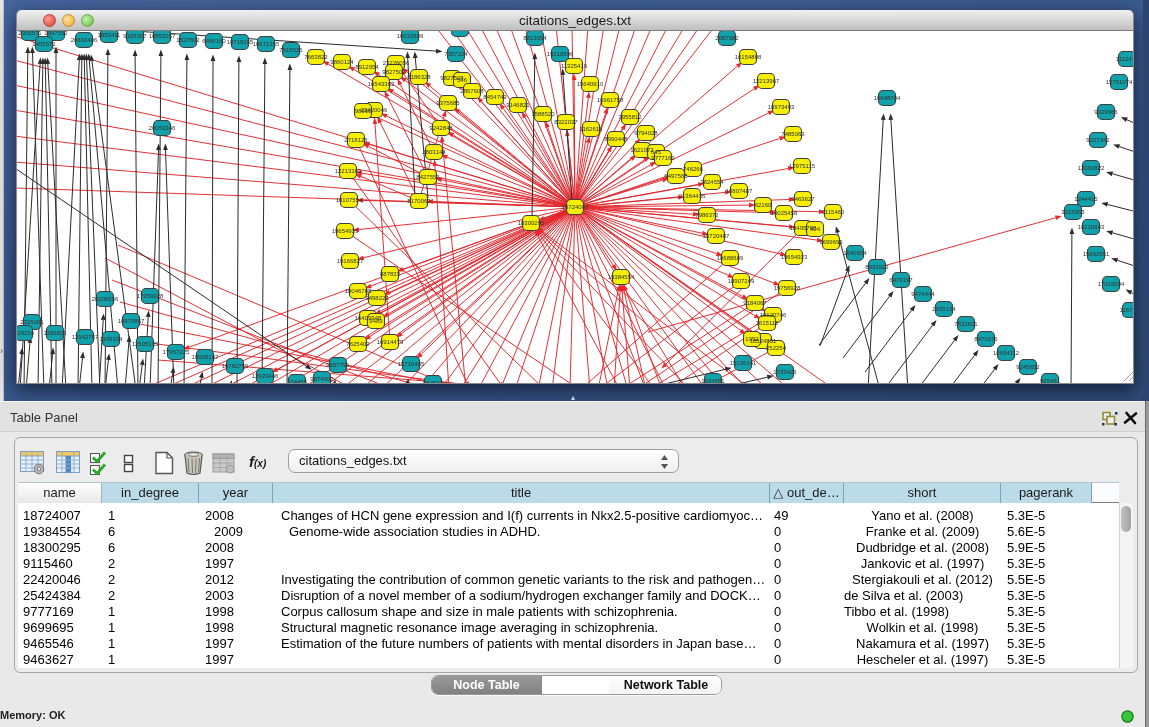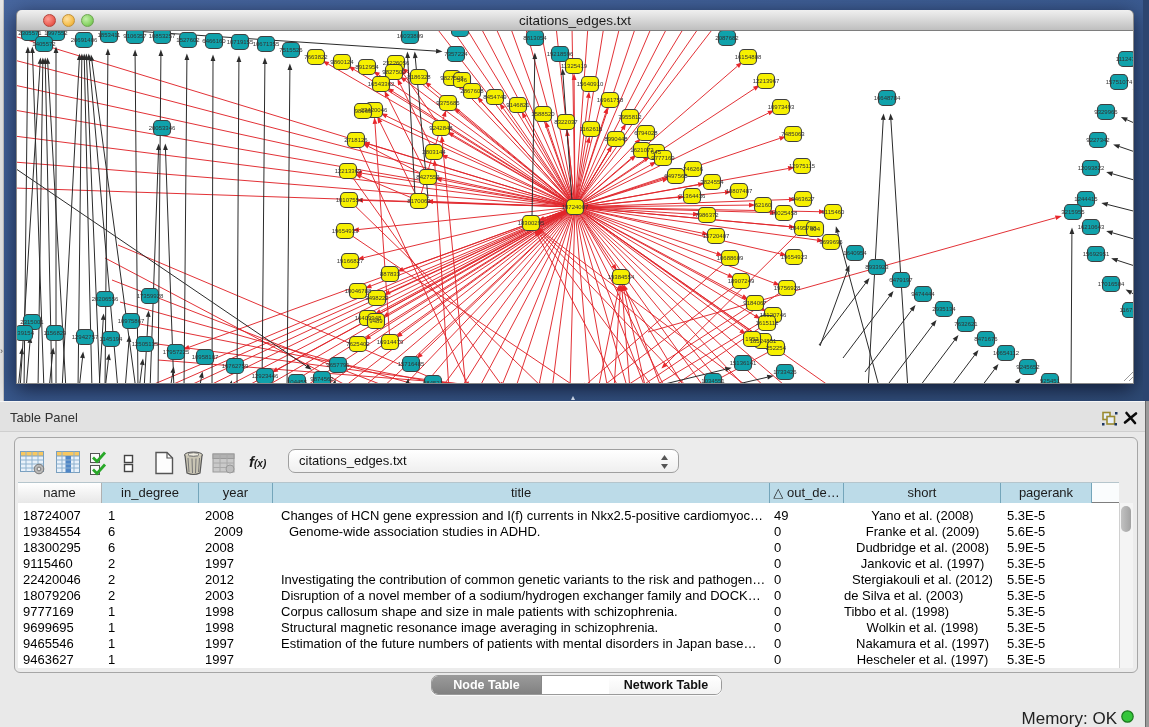--- a/index.html
+++ b/index.html
@@ -18,21 +18,21 @@
 #dropdown { left:288px; top:449px; width:391px; height:24px; background:linear-gradient(#ffffff,#efefef); border:1px solid #9f9f9f; border-radius:7px; font-size:13px; color:#111; line-height:22px; padding-left:10px; }
 #thead { left:18px; top:482px; width:1101px; height:21px; background:#fafcfd; border-top:1px solid #b5c5cc; border-bottom:1px solid #7e7e7e; }
 .hcell { position:absolute; top:0; height:21px; background:#bcdbe8; font-size:13px; color:#1b1b1b; text-align:center; line-height:20px; border-right:1px solid #74a5ba; }
 #tviewport { left:18px; top:503px; width:1101px; height:165px; background:#fff; overflow:hidden; }
 .trow { position:absolute; left:0; width:1101px; height:16px; font-size:13px; color:#000; }
 .trow span { position:absolute; top:0; line-height:16px; white-space:nowrap; }
 #vscroll { left:1119px; top:503px; width:14px; height:165px; background:#f4f4f4; border-left:1px solid #d0d0d0; }
 #vthumb { left:1121px; top:506px; width:10px; height:26px; background:linear-gradient(90deg,#c2c2c2,#a2a2a2); border-radius:5px; }
 #tabs { left:431px; top:675px; width:291px; height:20px; border:1px solid #9a9a9a; border-radius:7px; background:#fff; overflow:hidden; box-shadow:0 1px 0 rgba(255,255,255,0.7); }
 .seg { position:absolute; top:0; height:20px; font-size:12.5px; line-height:19px; text-align:center; color:#111; font-weight:bold; }
-#memory { left:0; top:709px; width:1117px; height:19px; text-align:right; font-size:17px; color:#222; }
+#memory { left:0; top:709px; width:1117px; height:19px; font-size:11px; color:#222;font-weight:bold; }
 #rightedge { left:1145px; top:401px; width:4px; height:326px; background:#9a9a9a; border-left:1px solid #6a6a6a; }
 #bluedge { left:1143px; top:0; width:6px; height:401px; background:#2c4570; }
 </style></head>
 <body>
 <div class="abs" id="bluezone"></div>
 <div class="abs" id="leftstrip"></div>
 <div class="abs" style="left:0px;top:346px;width:5px;height:10px;color:#555;font-size:9px;line-height:10px;">›</div>
 <div class="abs" id="gwin">
   <div class="abs" id="titlebar">
     <div class="tl" style="left:26px;background:radial-gradient(circle at 4px 4px,#ff9d94,#ec6156 60%,#d43a2f);border:1px solid #b4453c;"></div>
@@ -887,21 +887,21 @@
 <div class="trow" style="top:64px">
 <span style="left:5px">22420046</span>
       <span style="left:90px">2</span>
       <span style="left:187px">2012</span>
 <span style="left:263px;width:486px;overflow:hidden;">Investigating the contribution of common genetic variants to the risk and pathogen…</span>
       <span style="left:756px">0</span>
 <span style="left:826px;width:157px;text-align:center">Stergiakouli et al. (2012)</span>
       <span style="left:989px">5.5E-5</span>
     </div>
 <div class="trow" style="top:80px">
-<span style="left:5px">18079206</span>
+<span style="left:5px">25424384</span>
       <span style="left:90px">2</span>
       <span style="left:187px">2003</span>
 <span style="left:263px;width:486px;overflow:hidden;">Disruption of a novel member of a sodium/hydrogen exchanger family and DOCK…</span>
       <span style="left:756px">0</span>
 <span style="left:826px;width:157px;text-align:left">de Silva et al. (2003)</span>
       <span style="left:989px">5.3E-5</span>
     </div>
 <div class="trow" style="top:96px">
 <span style="left:5px">9777169</span>
       <span style="left:90px">1</span>

